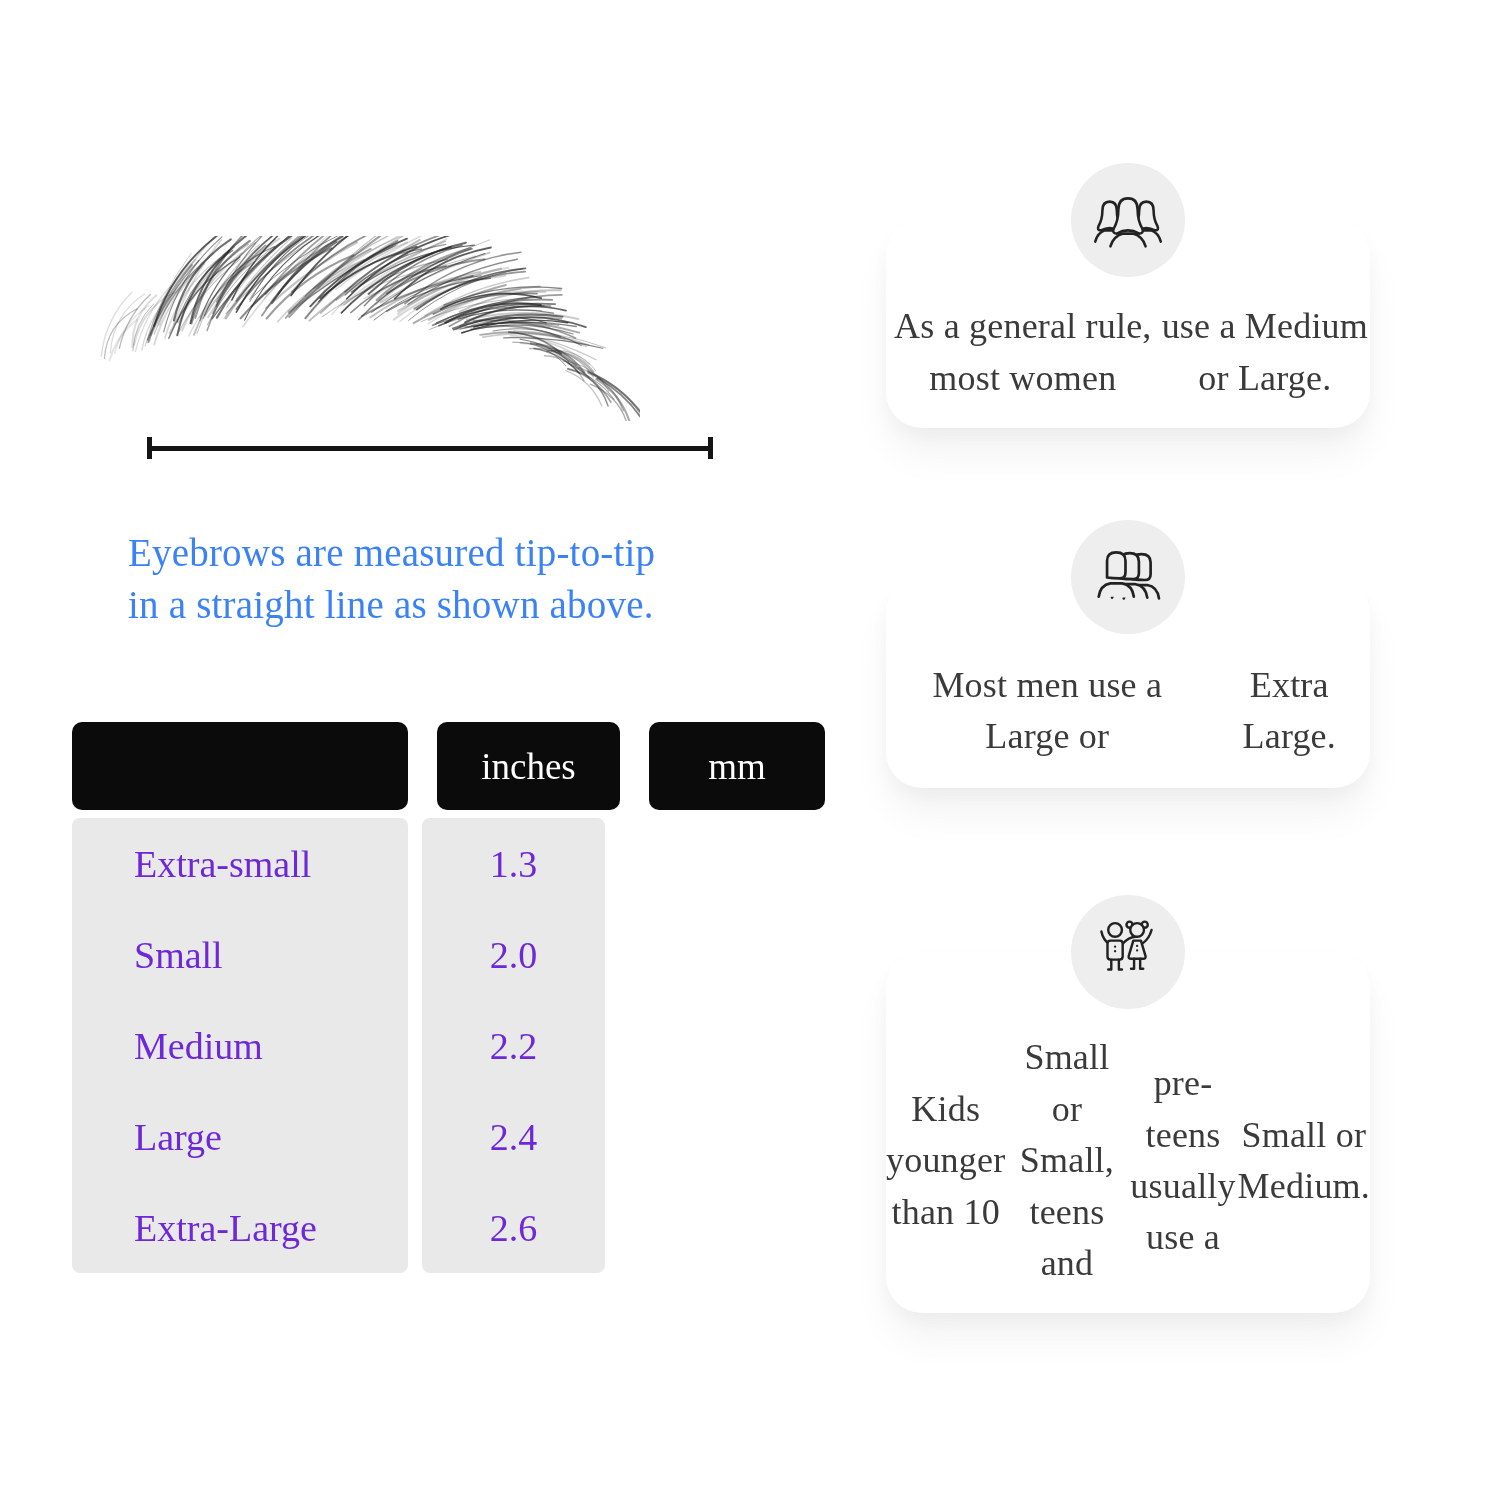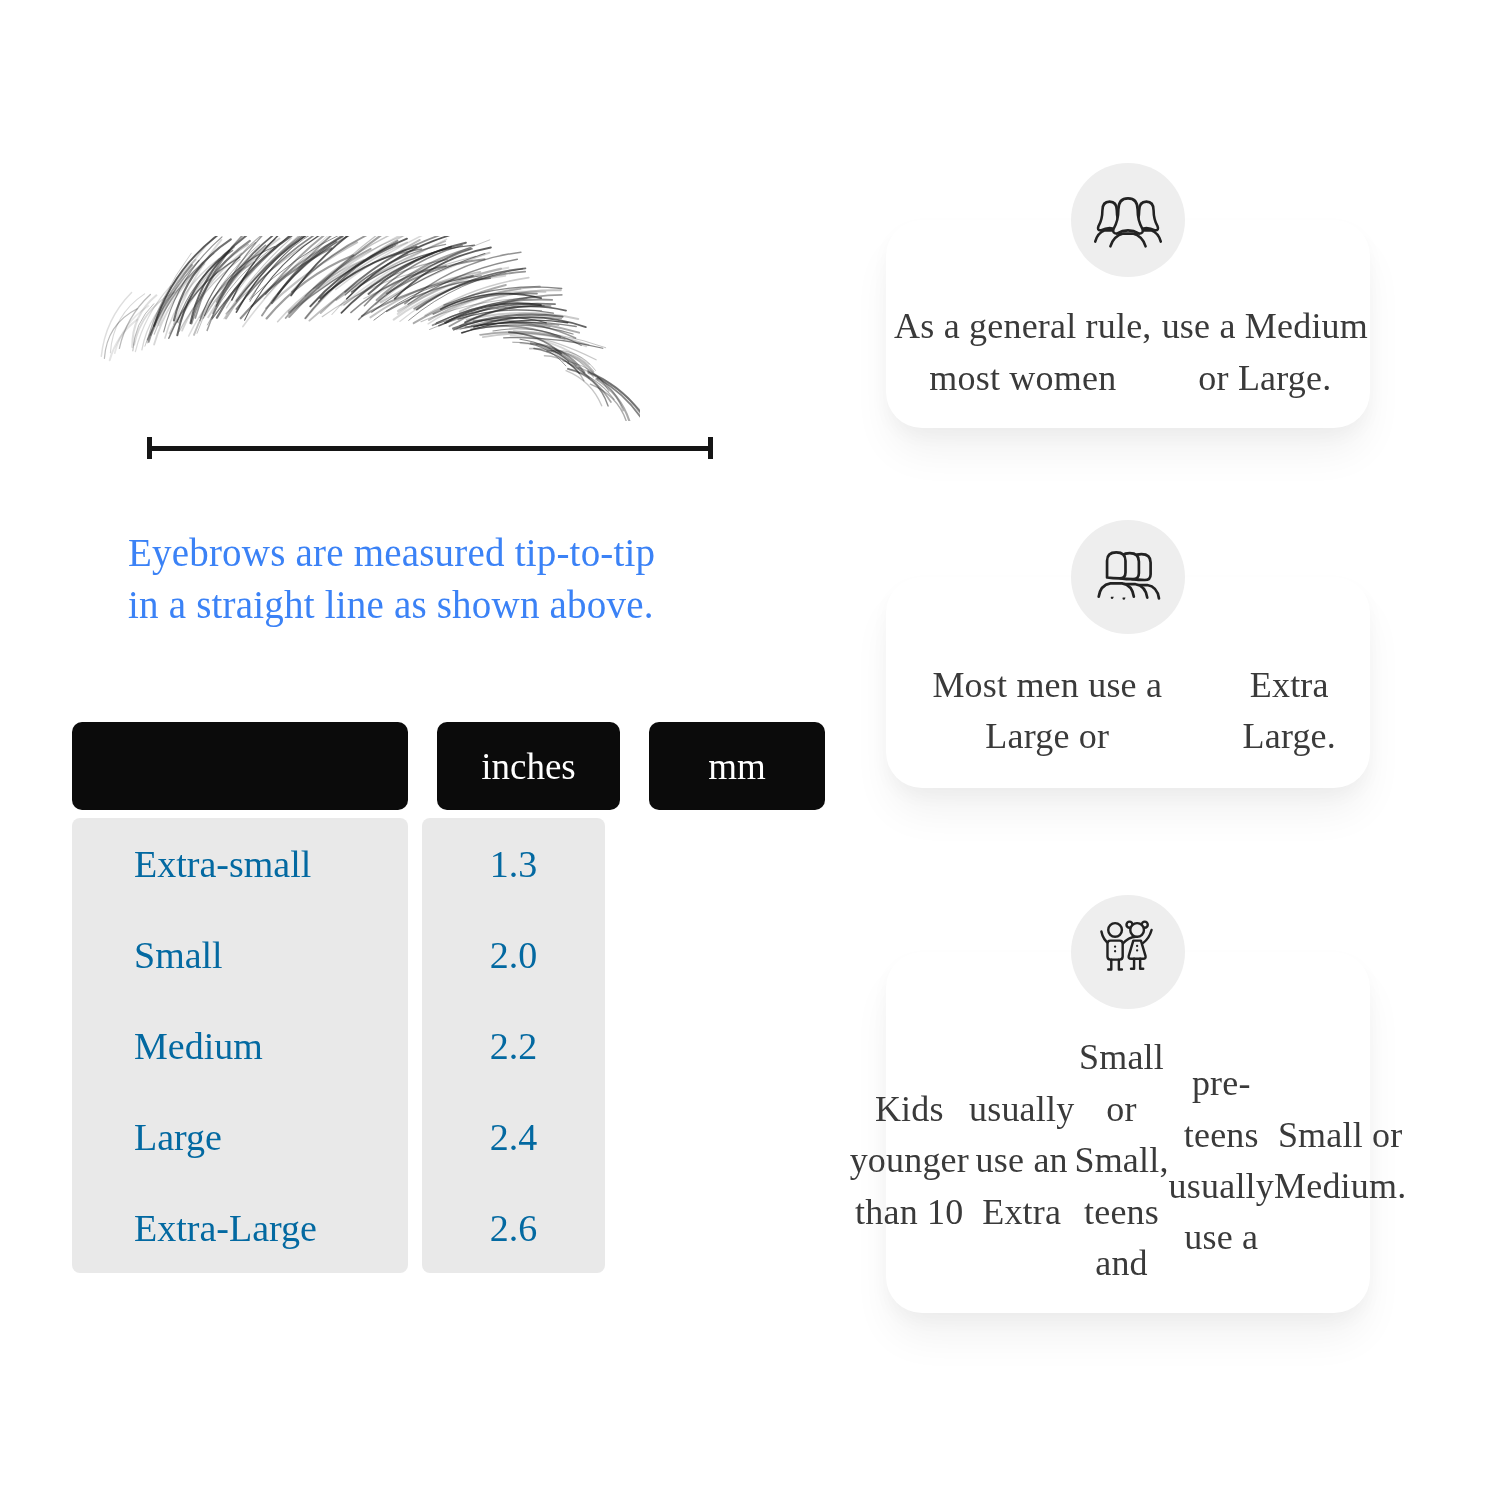--- a/index.html
+++ b/index.html
@@ -13,21 +13,21 @@
   .measure-line{position:absolute;left:147px;top:437px;width:566px;height:22px;display:flex;align-items:center;}
   .measure-line .cap{width:5px;height:22px;background:#151515;}
   .measure-line .bar{flex:1;height:5px;background:#151515;}
   .caption{position:absolute;left:128px;top:512px;font-size:39px;line-height:1.34;color:#3b82f6;letter-spacing:.2px;margin-top:15px;}
   
   .size-table{position:absolute;left:72px;top:722px;width:723px;}
   .thead{display:grid;grid-template-columns:336px 183px 176px;column-gap:29px;height:88px;margin-bottom:8px;}
   .th{background:#0b0b0b;border-radius:10px;color:#ffffff;display:flex;align-items:center;justify-content:center;font-size:37px;}
   .tbody{display:grid;grid-template-columns:336px 183px 176px;column-gap:14px;}
   .tcol{background:#e9e9e9;border-radius:8px;display:flex;flex-direction:column;}
-  .tcell{height:91px;display:flex;align-items:center;justify-content:center;font-size:38px;color:#0369a1;}
+  .tcell{height:91px;display:flex;align-items:center;justify-content:center;font-size:38px;color:#6d28d9;}
   .tcol.labels .tcell{justify-content:flex-start;padding-left:62px;}
   
   .card{
     position:absolute;left:886px;width:484px;background:#ffffff;border-radius:36px;
     box-shadow:0 28px 42px -4px rgba(0,0,0,.055),0 8px 18px rgba(0,0,0,.032);
   }
   .card-1{top:220px;height:208px;}
   .card-2{top:577px;height:211px;}
   .card-3{top:952px;height:361px;}
   .icon-circle{
@@ -343,20 +343,19 @@
           <circle cx="62" cy="17" r="9" fill="#eeeeee"></circle>
           <path fill="#eeeeee" d="M57,31 L67,31 L73,51 Q74,55 70,55 L54,55 Q50,55 51,51 Z"></path>
           <circle cx="62" cy="38" r="1.5" fill="#222222" stroke="none"></circle>
           <circle cx="62" cy="44" r="1.5" fill="#222222" stroke="none"></circle>
           <path d="M58,55 L58,68 M58,68 L54,68 M66,55 L66,68 M66,68 L70,68"></path>
         </g>
       </svg>
     </div>
     <div class="card-text">
       <div>Kids younger than 10</div>
-      <div>usually use an Extra</div>
       <div>Small or Small, teens and</div>
       <div>pre-teens usually use a</div>
       <div>Small or Medium.</div>
     </div>
   </section>
 
 </div>
 
 </body></html>

